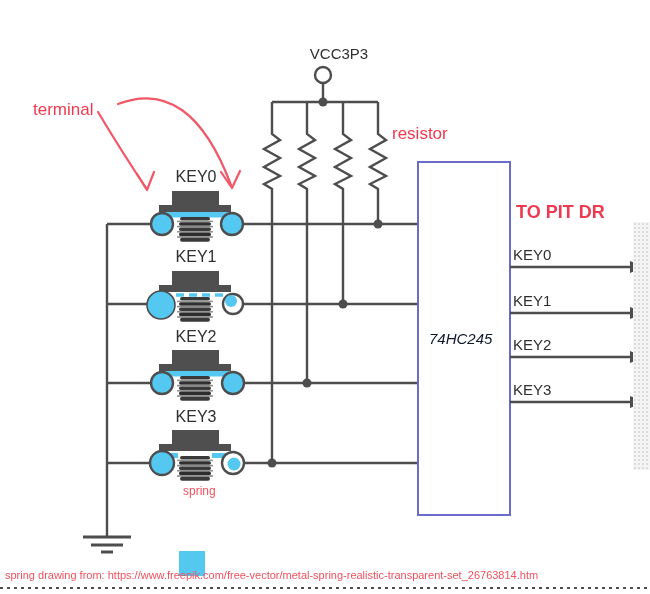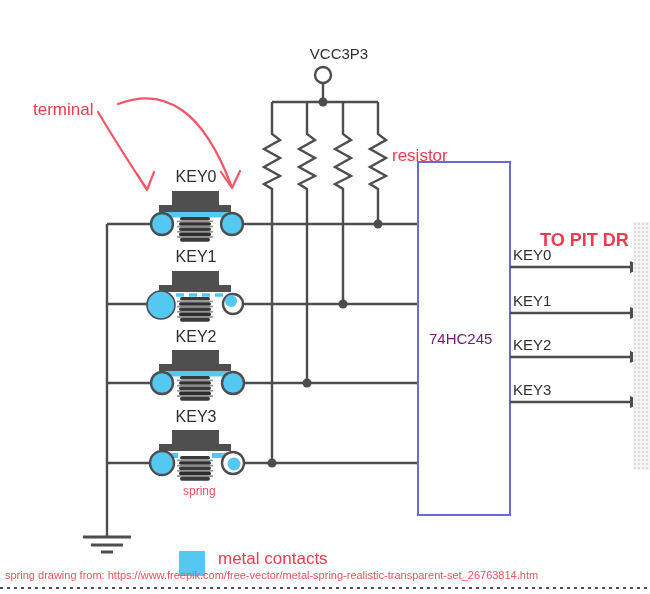--- a/index.html
+++ b/index.html
@@ -27,21 +27,21 @@
   .contact-inner{fill:var(--contact-cyan);stroke:none;}
   .strip{fill:var(--contact-cyan);}
   .strip-dash{stroke:var(--contact-cyan);stroke-width:3.5;stroke-dasharray:8 5;fill:none;}
   .chip-box{fill:#ffffff;stroke:var(--chip-border);stroke-width:2;}
   .arrowhead{fill:var(--wire-gray);stroke:none;}
   .red-curve{stroke:var(--sketch-red);stroke-width:2.2;fill:none;stroke-linecap:round;stroke-linejoin:round;}
   .lbl{position:absolute;color:#333;white-space:nowrap;}
   .lbl-center{transform:translateX(-50%);}
   .key-lbl{font-size:16px;color:#2f2f2f;}
   .vcc-lbl{font-size:15px;color:#2f2f2f;}
-  .chip-lbl{font-size:15px;color:#701a75;}
+  .chip-lbl{font-size:15px;color:#0f172a;font-style:italic;}
   .out-lbl{font-size:15px;color:#2f2f2f;}
   .red-lbl{color:var(--annotation-red);font-size:17px;}
   .red-lbl-big{color:var(--annotation-red);font-size:18px;font-weight:600;}
   .red-lbl-small{color:var(--credit-red);font-size:12px;}
   .credit{position:absolute;left:5px;top:569px;font-size:11px;color:var(--credit-red);white-space:nowrap;}
   .legend-swatch{position:absolute;left:179px;top:551px;width:26px;height:25px;background:var(--contact-cyan);}
   .right-strip{
     position:absolute;left:633px;top:222px;width:17px;height:248px;
     background-color:#f4f4f4;
     background-image:radial-gradient(#dcdcdc 1px, transparent 1px);
@@ -167,37 +167,36 @@
     <g>
       <path class="red-curve" d="M98,112 Q122,152 146,188"></path>
       <path class="red-curve" d="M137,174 L147,190 L154,172"></path>
       <path class="red-curve" d="M118,104 Q190,76 231,185"></path>
       <path class="red-curve" d="M221,172 L232,188 L240,171"></path>
     </g>
   </svg>
 
   <span class="lbl red-lbl" style="left:33px;top:81px;margin-top:19px;">terminal</span>
   <span class="lbl vcc-lbl lbl-center" style="left:339px;top:45px;">VCC3P3</span>
-  <span class="lbl red-lbl" style="left:392px;top:146px;">resistor</span>
-  <span class="lbl red-lbl-big" style="left:540px;top:202px;margin-top:28px;">TO PIT DR</span>
+  <span class="lbl red-lbl" style="left:392px;top:124px;">resistor</span>
+  <span class="lbl red-lbl-big" style="left:516px;top:202px;">TO PIT DR</span>
 
   <span class="lbl key-lbl lbl-center" style="left:196px;top:168px;">KEY0</span>
   <span class="lbl key-lbl lbl-center" style="left:196px;top:248px;">KEY1</span>
   <span class="lbl key-lbl lbl-center" style="left:196px;top:328px;">KEY2</span>
   <span class="lbl key-lbl lbl-center" style="left:196px;top:408px;">KEY3</span>
 
   <span class="lbl chip-lbl" style="left:429px;top:330px;">74HC245</span>
 
   <span class="lbl out-lbl" style="left:513px;top:246px;">KEY0</span>
   <span class="lbl out-lbl" style="left:513px;top:292px;">KEY1</span>
   <span class="lbl out-lbl" style="left:513px;top:336px;">KEY2</span>
   <span class="lbl out-lbl" style="left:513px;top:381px;">KEY3</span>
 
   <span class="lbl red-lbl-small" style="left:183px;top:484px;">spring</span>
 
   <div class="legend-swatch"></div>
-  <span class="lbl red-lbl" style="left:218px;top:549px;">metal contacts</span>
 
   <span class="credit">spring drawing from: https://www.freepik.com/free-vector/metal-spring-realistic-transparent-set_26763814.htm</span>
 
   <div class="right-strip"></div>
   <div class="bottom-dots"></div>
 </div>
 
 </body></html>

